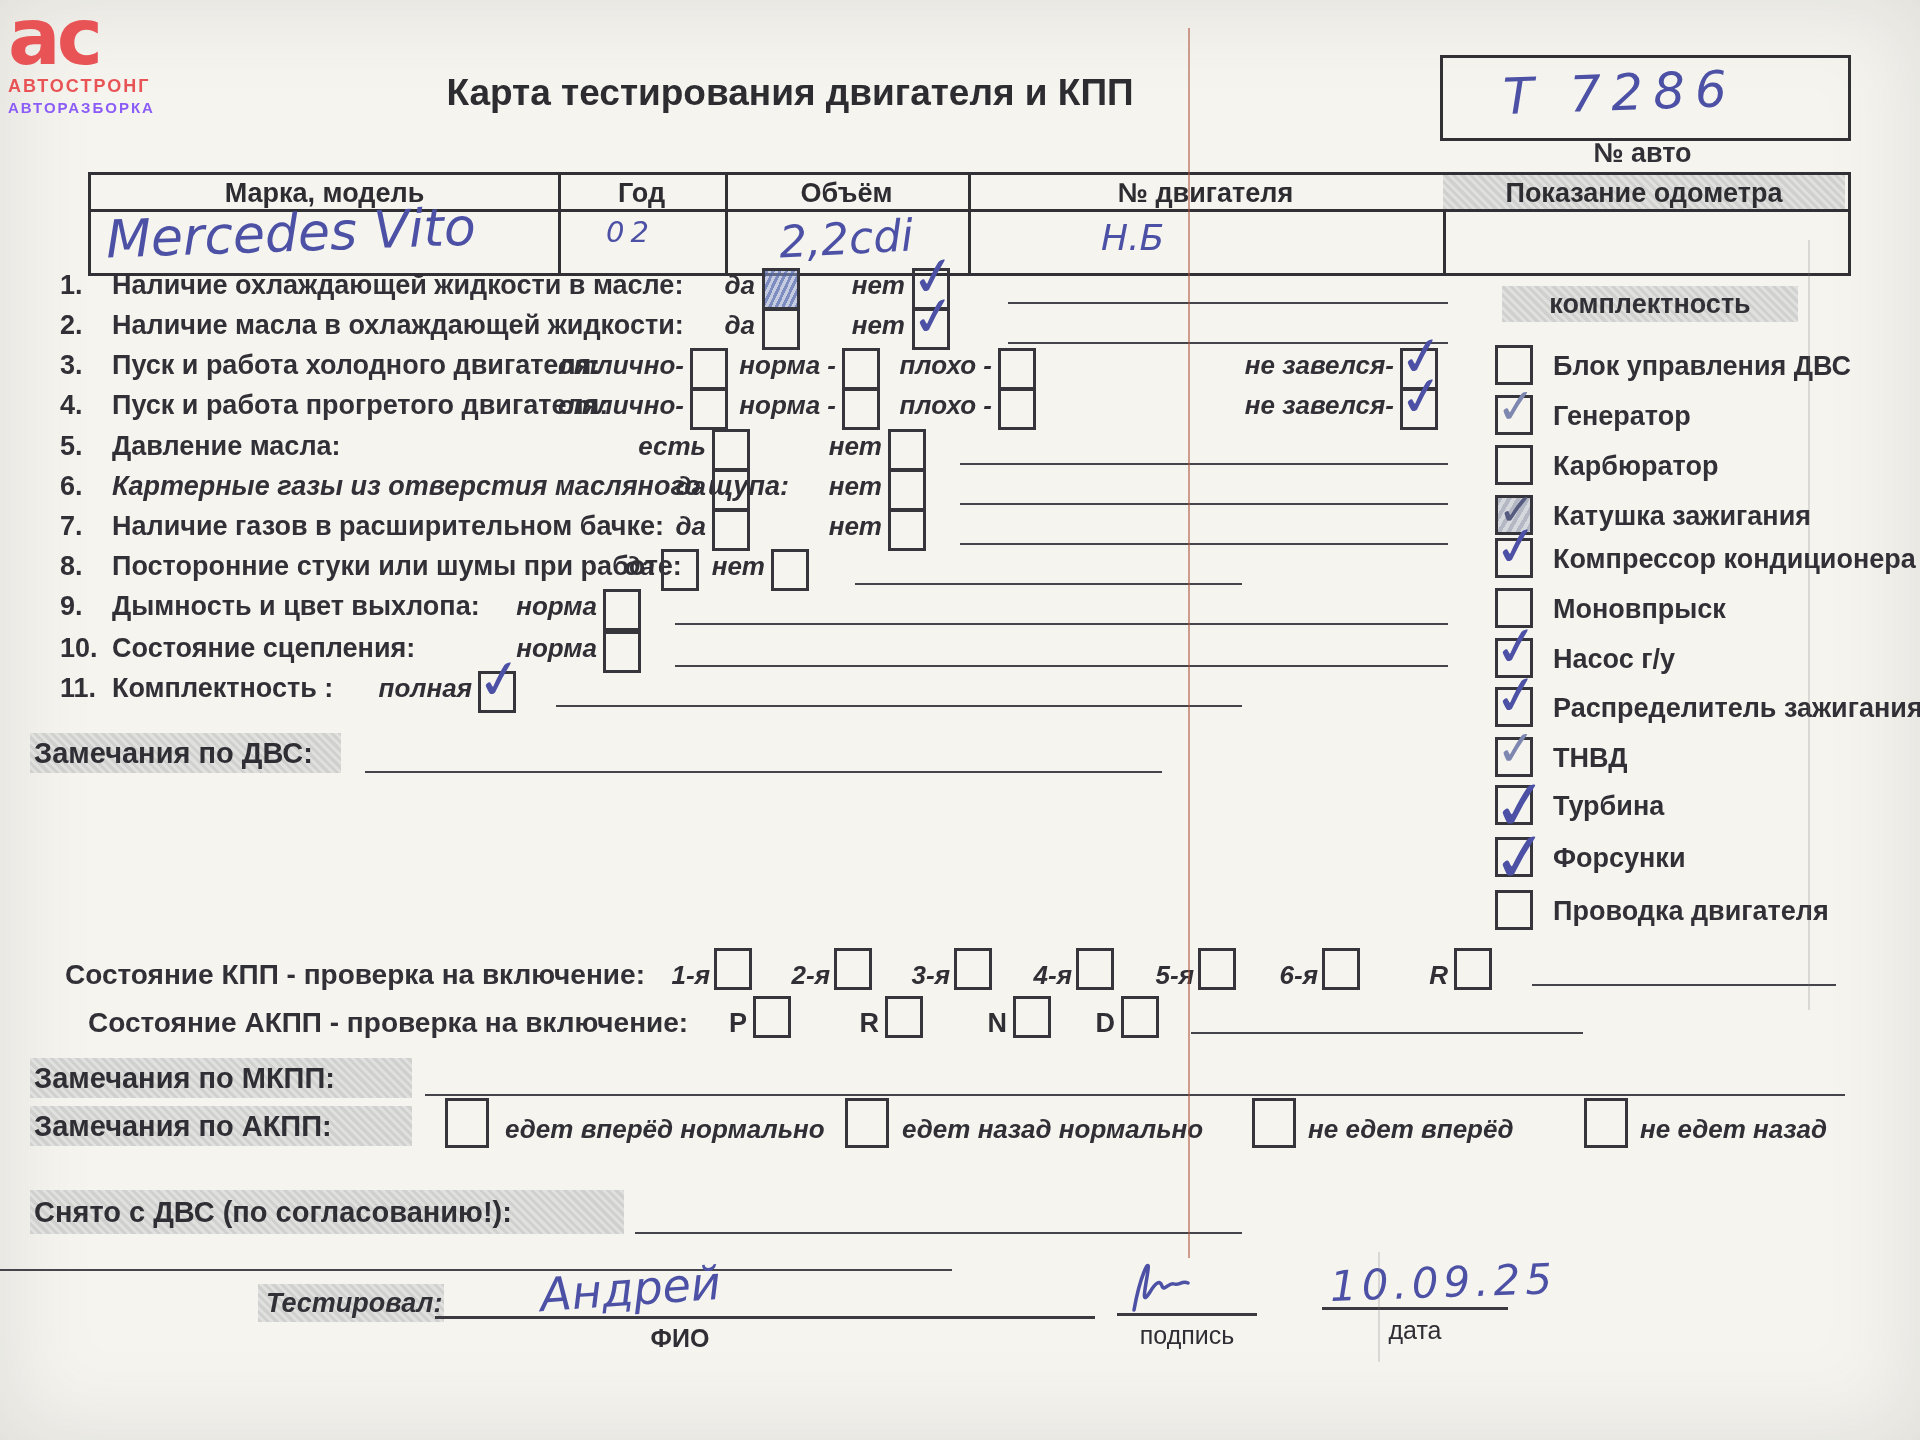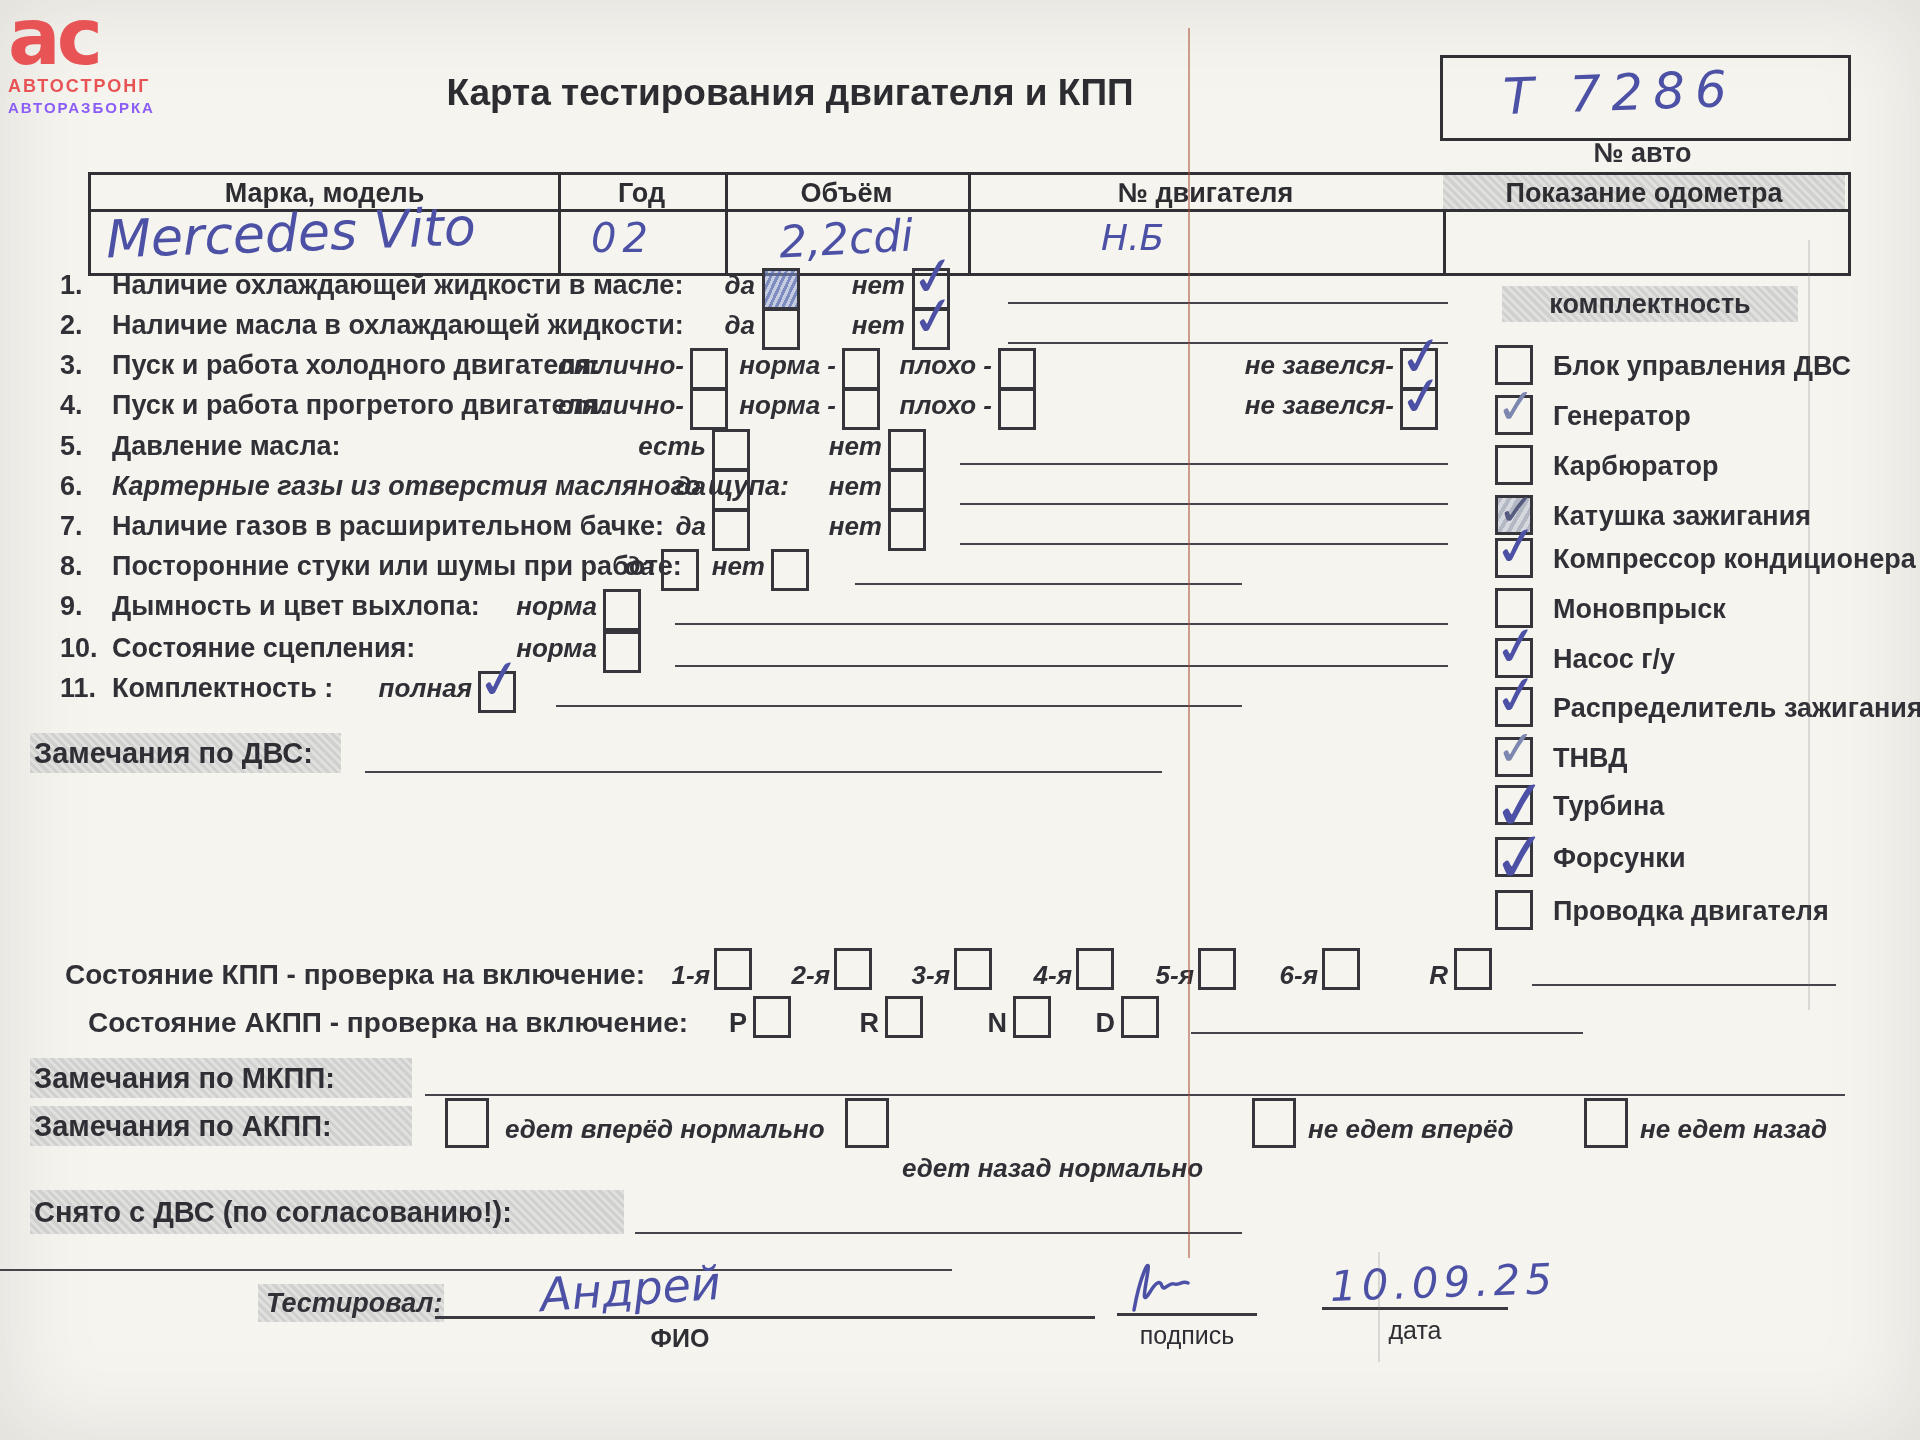--- a/index.html
+++ b/index.html
@@ -73,21 +73,21 @@
     <div class="vsep" style="left:877px;"></div>
     <div class="vsep" style="left:1352px;"></div>
     <div class="hsep" style="top:34px;"></div>
     <div class="abs gray" style="left:1352px;top:0;width:402px;height:34px;"></div>
     <div class="th" style="left:0;top:2px;width:467px;">Марка, модель</div>
     <div class="th" style="left:467px;top:2px;width:167px;">Год</div>
     <div class="th" style="left:634px;top:2px;width:243px;">Объём</div>
     <div class="th" style="left:877px;top:2px;width:475px;">№ двигателя</div>
     <div class="th" style="left:1352px;top:2px;width:402px;">Показание одометра</div>
     <div class="abs hand" style="left:15px;top:28px;font-size:52px;transform:rotate(-2deg);">Mercedes Vito</div>
-    <div class="abs hand" style="left:500px;top:40px;font-size:40px;letter-spacing:6px;">02</div>
+    <div class="abs hand" style="left:515px;top:40px;font-size:29px;letter-spacing:6px;">02</div>
     <div class="abs hand" style="left:688px;top:38px;font-size:44px;transform:rotate(-3deg);">2,2cdi</div>
     <div class="abs hand" style="left:1010px;top:42px;font-size:36px;">Н.Б</div>
     <div class="abs hand" style="left:1400px;top:42px;font-size:36px;"></div>
   </div>
 
   <div class="row" style="left:60px;top:268px;">
     <span class="itm-num" style="left:0;">1.</span>
     <span class="itm-label" style="left:52px;">Наличие охлаждающей жидкости в масле:</span>
     <span class="opt" style="left:615px;width:80px;">да</span>
     <span class="cb" style="left:702px;" data-state="scribbled"></span>
@@ -281,21 +281,21 @@
     <span class="uline" style="left:1103px;top:2px;width:392px;"></span>
   </div>
 
   <div class="abs gray seclbl" style="left:30px;top:1058px;width:378px;height:40px;">Замечания по МКПП:</div>
   <div class="abs uline" style="left:425px;top:1060px;width:1420px;"></div>
 
   <div class="abs gray seclbl" style="left:30px;top:1106px;width:378px;height:40px;">Замечания по АКПП:</div>
   <span class="cb cb2 abs" style="left:445px;top:1098px;" data-state="none"></span>
   <span class="abs opt" style="left:505px;top:1112px;text-align:left;">едет вперёд нормально</span>
   <span class="cb cb2 abs" style="left:845px;top:1098px;" data-state="none"></span>
-  <span class="abs opt" style="left:902px;top:1112px;text-align:left;margin-top:39px;">едет назад нормально</span>
+  <span class="abs opt" style="left:902px;top:1112px;text-align:left;">едет назад нормально</span>
   <span class="cb cb2 abs" style="left:1252px;top:1098px;" data-state="none"></span>
   <span class="abs opt" style="left:1308px;top:1112px;text-align:left;">не едет вперёд</span>
   <span class="cb cb2 abs" style="left:1584px;top:1098px;" data-state="none"></span>
   <span class="abs opt" style="left:1640px;top:1112px;text-align:left;">не едет назад</span>
 
   <div class="abs gray seclbl" style="left:30px;top:1190px;width:590px;height:44px;line-height:44px;">Снято с ДВС (по согласованию!):</div>
   <div class="abs uline" style="left:635px;top:1198px;width:607px;"></div>
 
   <div class="abs" style="left:0;top:1269px;width:952px;border-top:2px solid #44444a;"></div>
   <div class="abs gray" style="left:258px;top:1284px;width:178px;height:38px;font:italic 700 27px/38px 'Liberation Sans',sans-serif;padding-left:8px;">Тестировал:</div>

